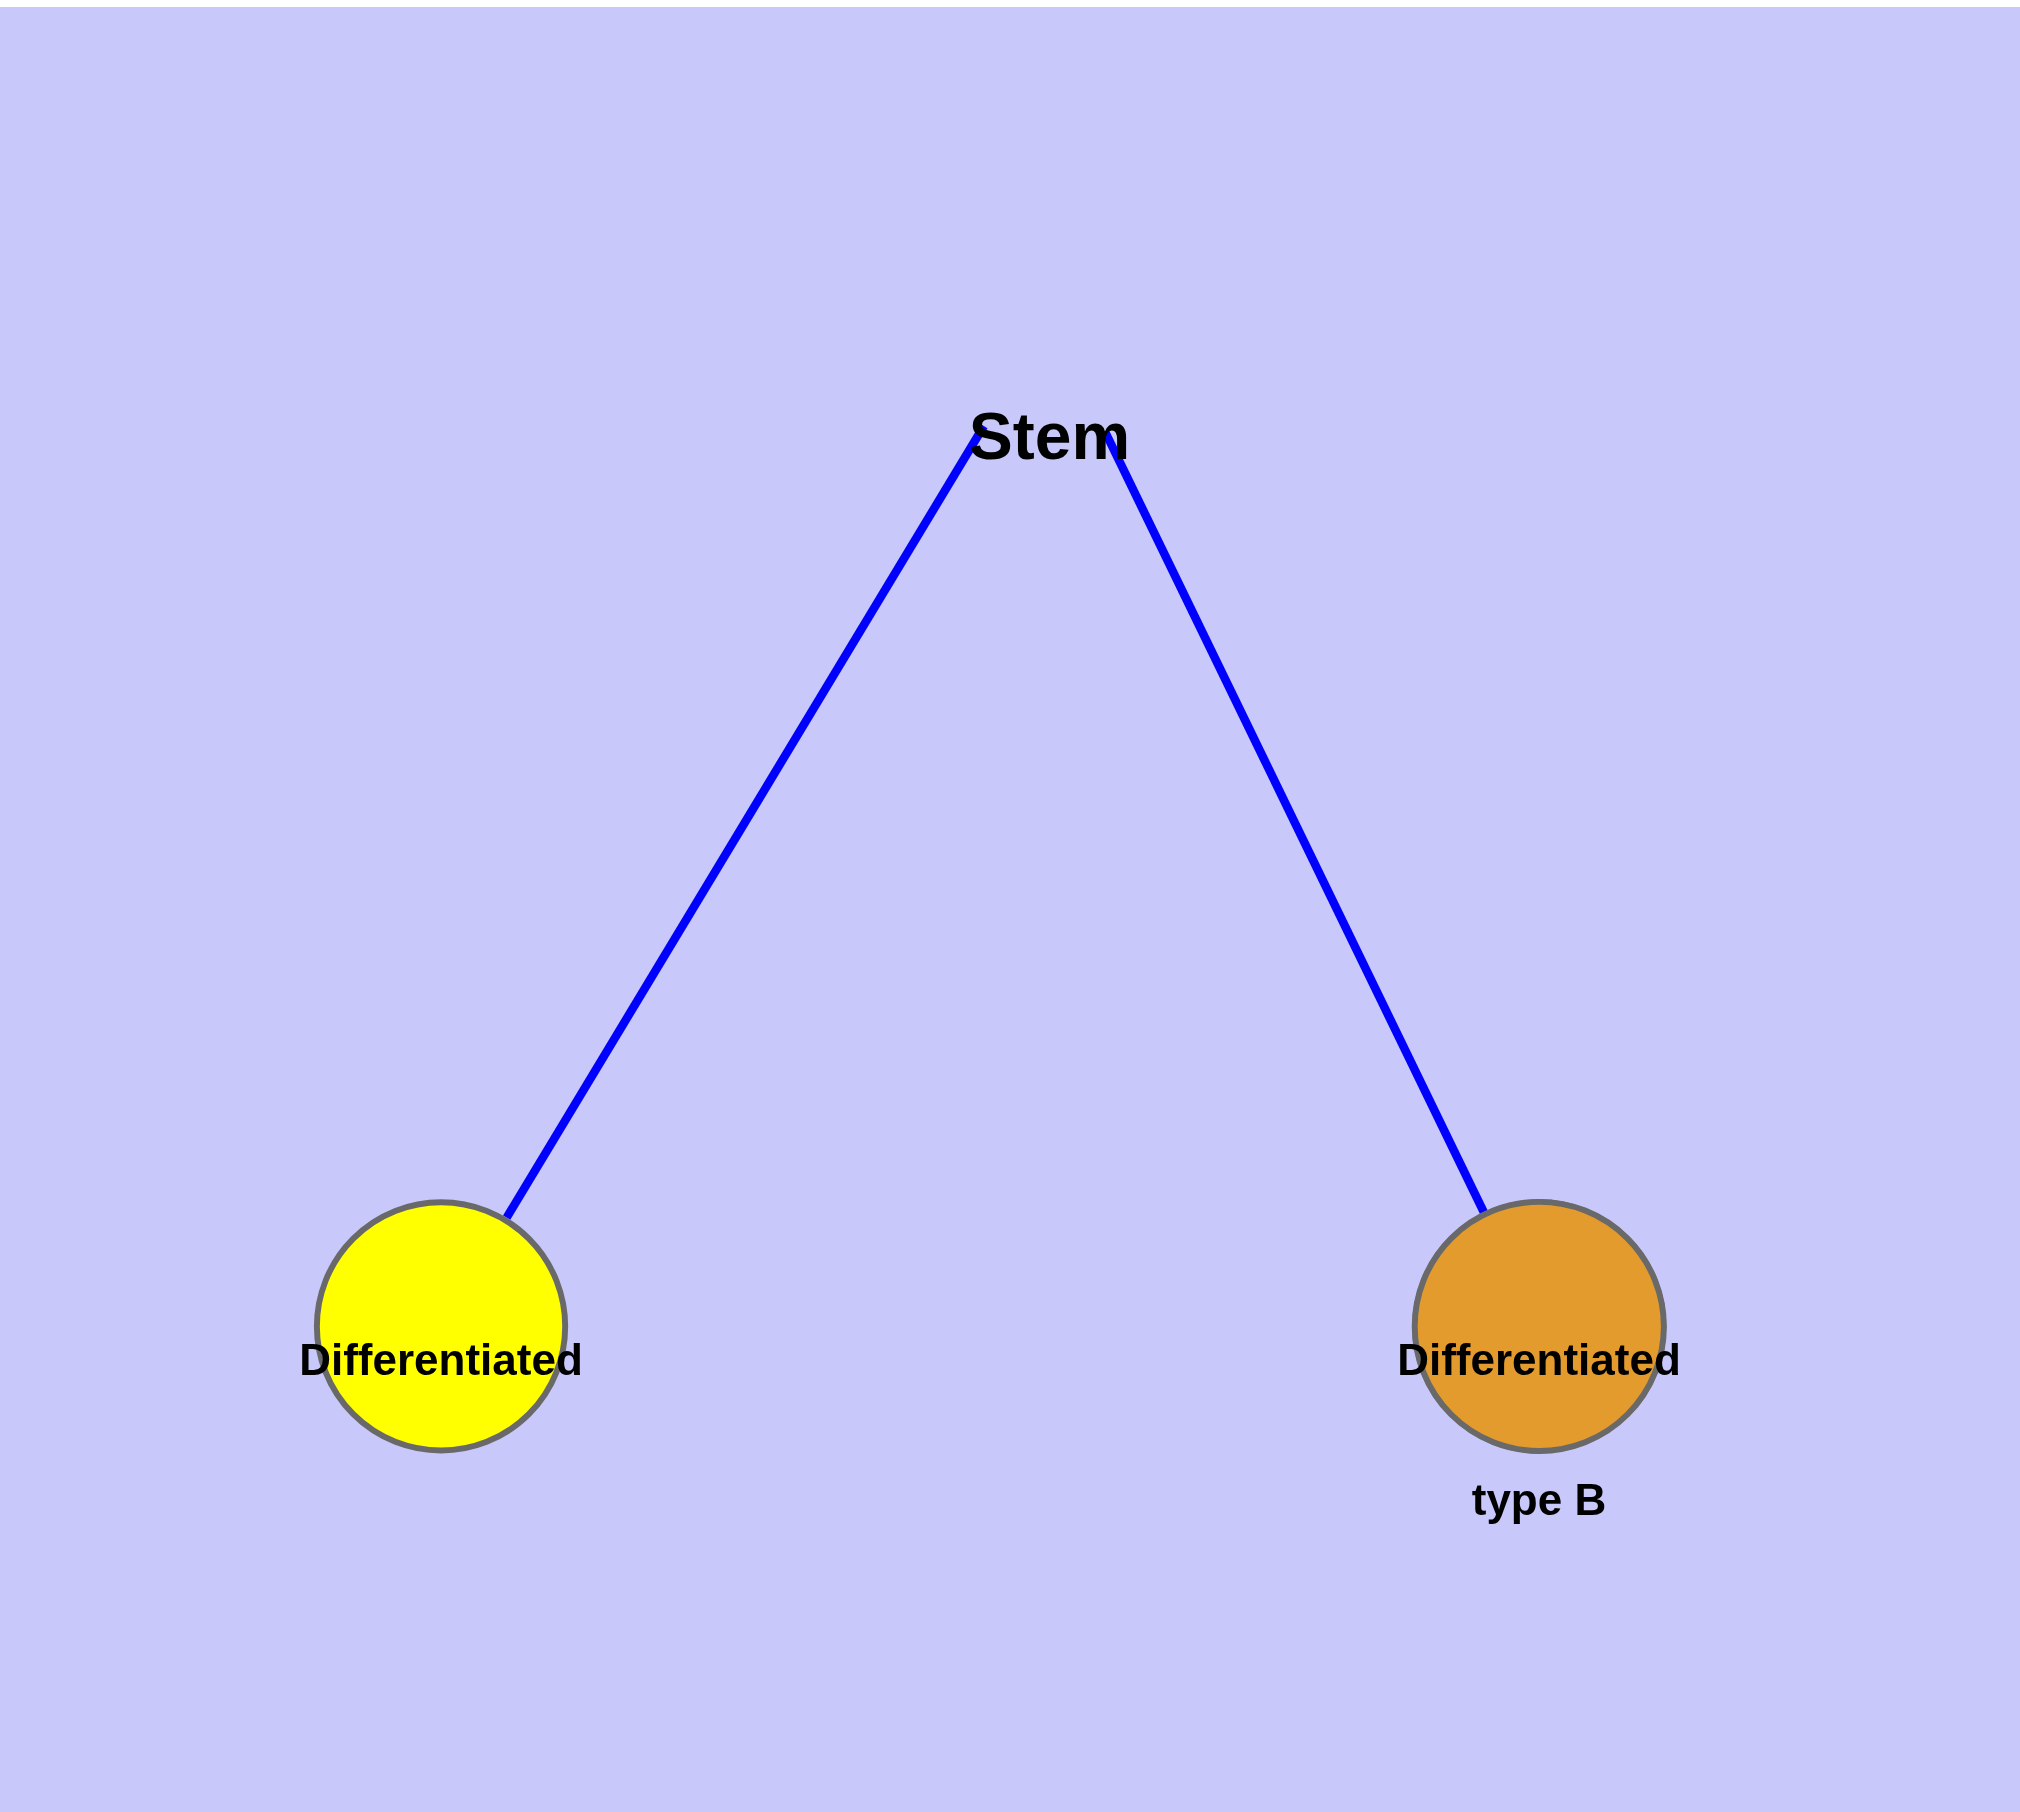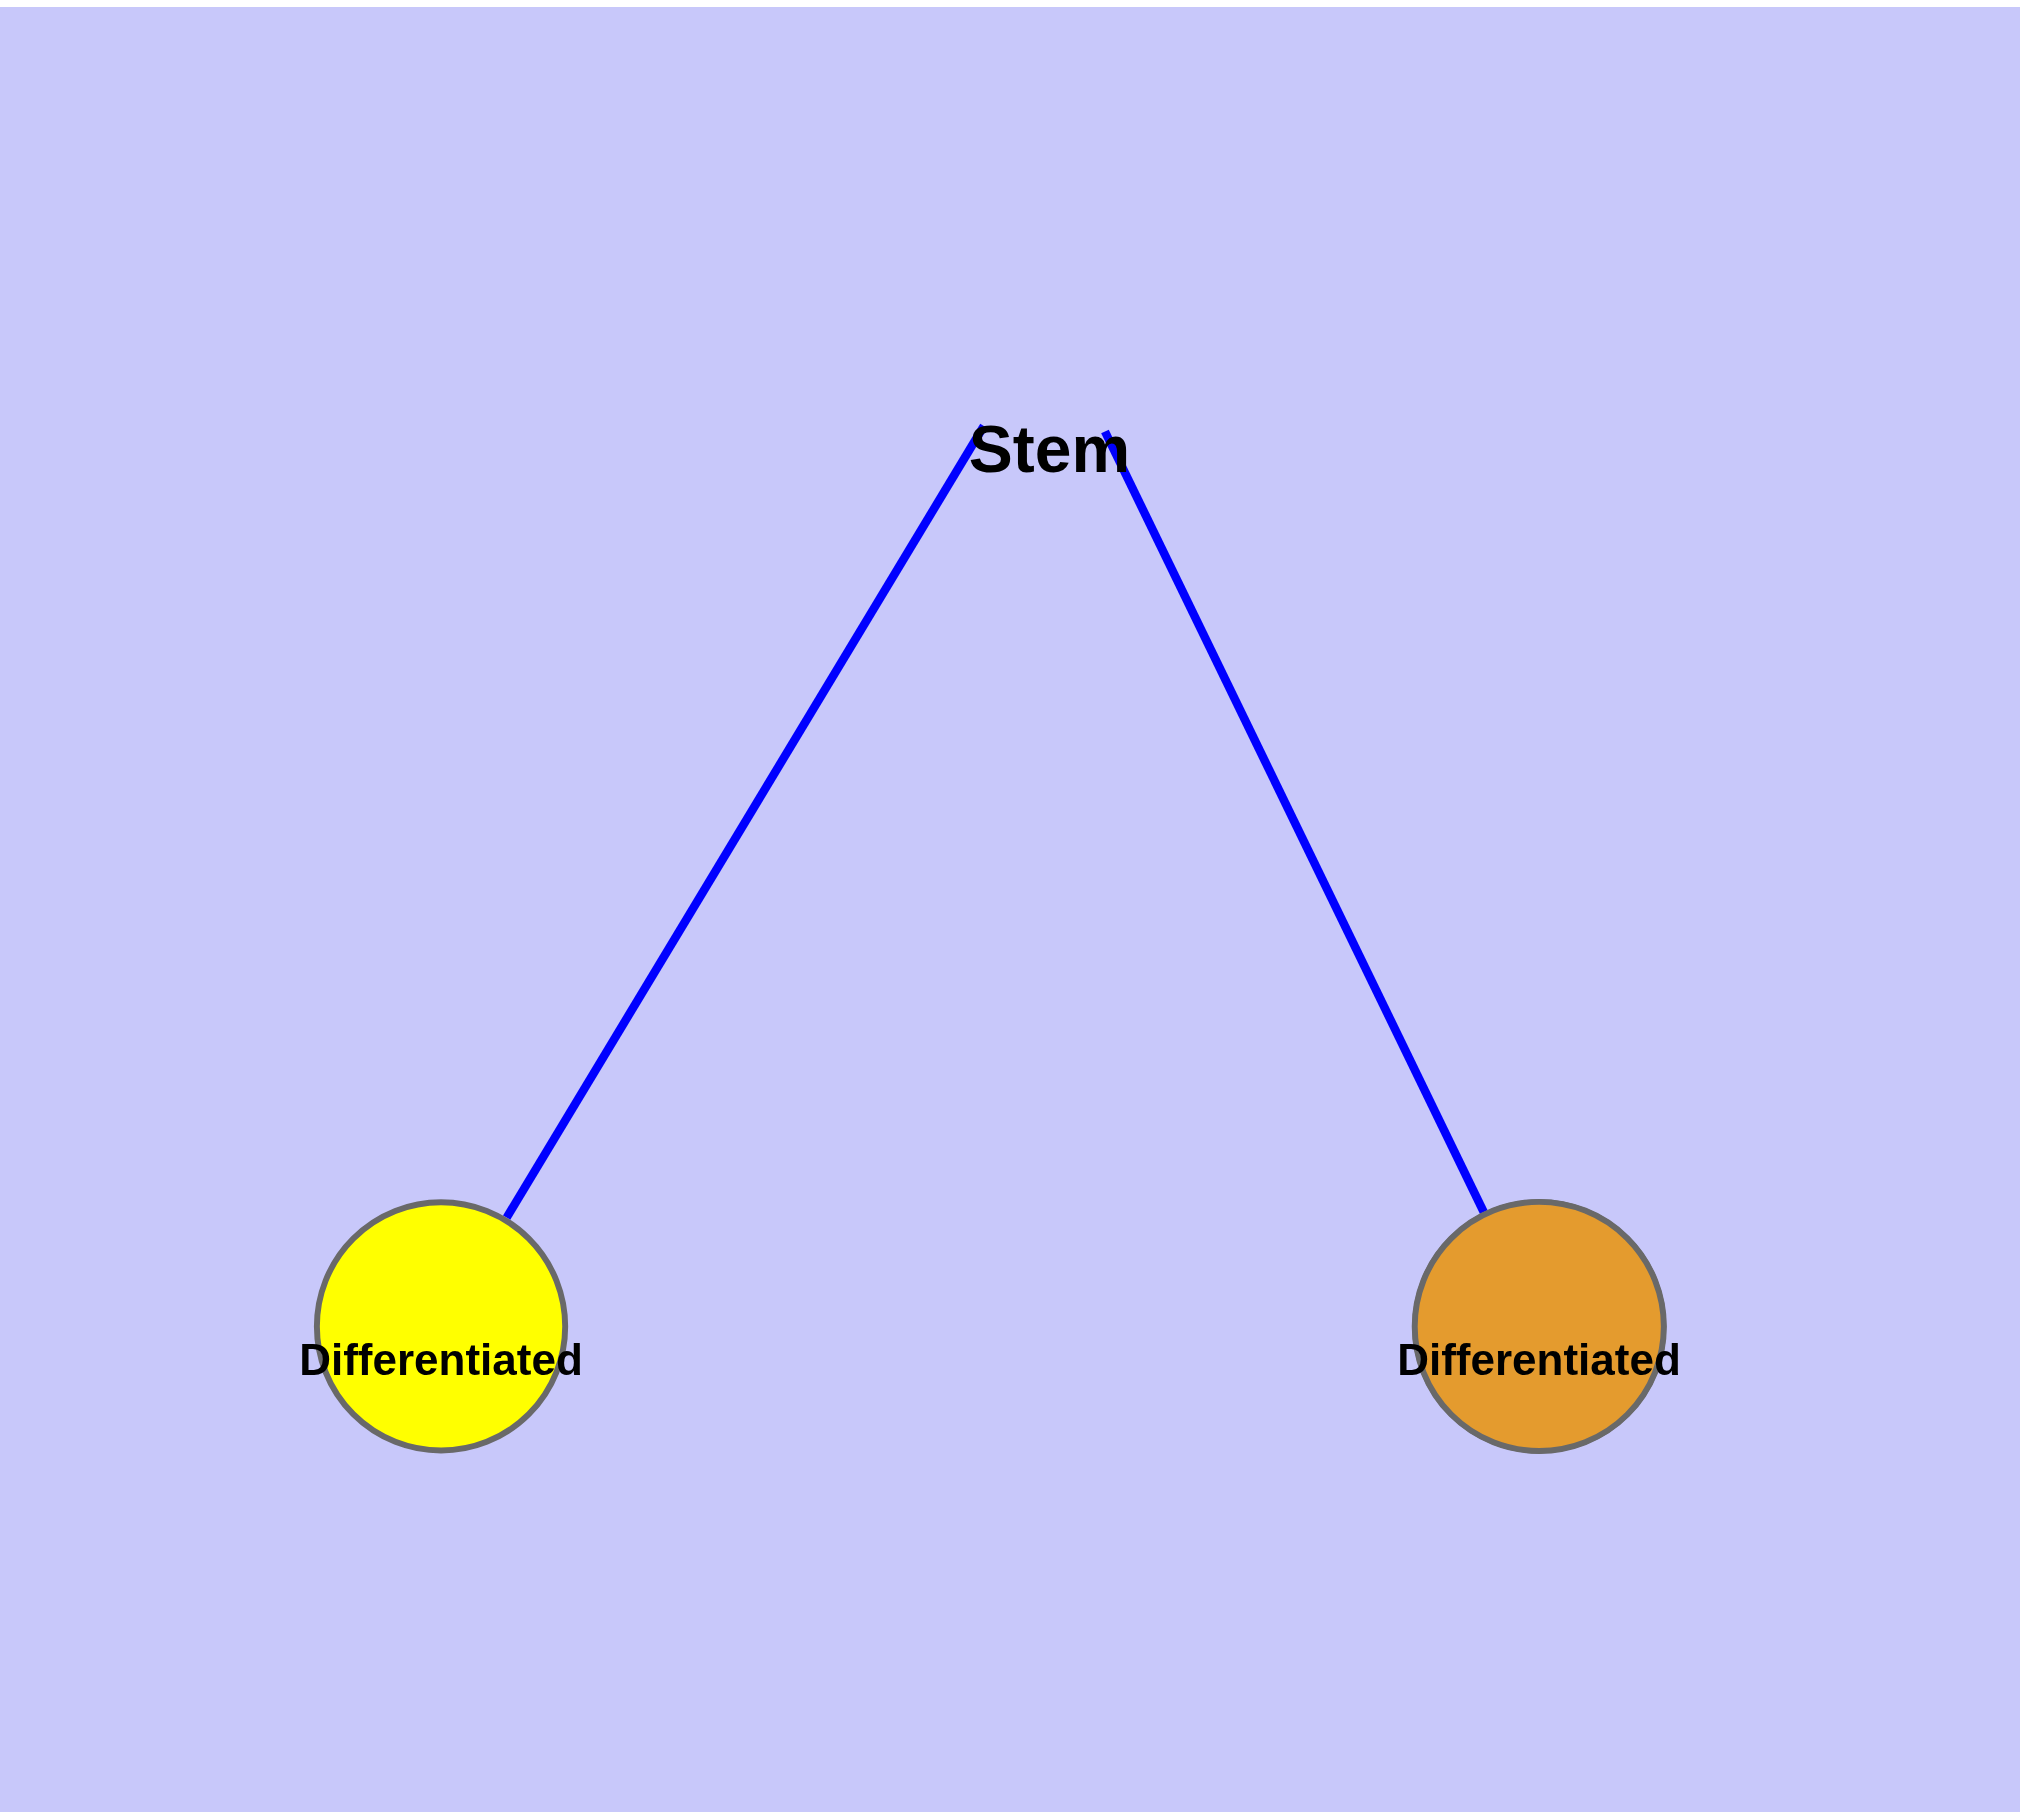--- a/index.html
+++ b/index.html
@@ -60,27 +60,28 @@
         <line x1="1160.5561550068112" y1="494.46186544134787" x2="597.4438449931887" y2="1428.5381345586522" stroke="#0000ff" stroke-width="10" stroke-linecap="butt"></line>
         <line x1="1303.4910616015914" y1="500.9478449264625" x2="1750.5089383984086" y2="1422.0521550735375" stroke="#0000ff" stroke-width="10" stroke-linecap="butt"></line>
       </g>
       <g cx="1238" cy="366" r="146.5" fill="#7cfc00" stroke="#696969" stroke-width="7">
         <circle cx="520" cy="1557" r="146.5" fill="#ffff00" stroke="#696969" stroke-width="7"></circle>
         <circle cx="1816" cy="1557" r="146.5" fill="#e49b2e" stroke="#696969" stroke-width="7"></circle>
         <circle cx="1816" cy="1557" r="147" fill="#e49b2e" stroke="#696969" stroke-width="7"></circle>
       </g>
     </svg>
 
-    <div class="node-label one-line" style="left: 795px; top: 268px; width: 509px;">
+    <div class="node-label one-line" style="left: 795px; top: 255px; width: 509px;">
       <div>Stem</div>
     </div>
 
     <div class="node-label two-line" style="left: 102px; top: 1237px; width: 678px;">
       <div>Differentiated</div>
     </div>
 
     <div class="node-label two-line" style="left: 1200px; top: 1237px; width: 678px;">
       <div>Differentiated</div>
+      <div>type B</div>
     </div>
 
   </div>
 </div>
 
 
 </body></html>

